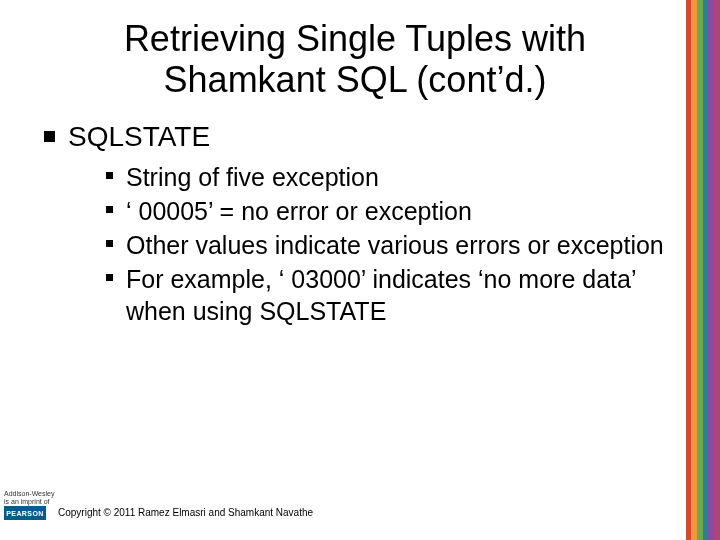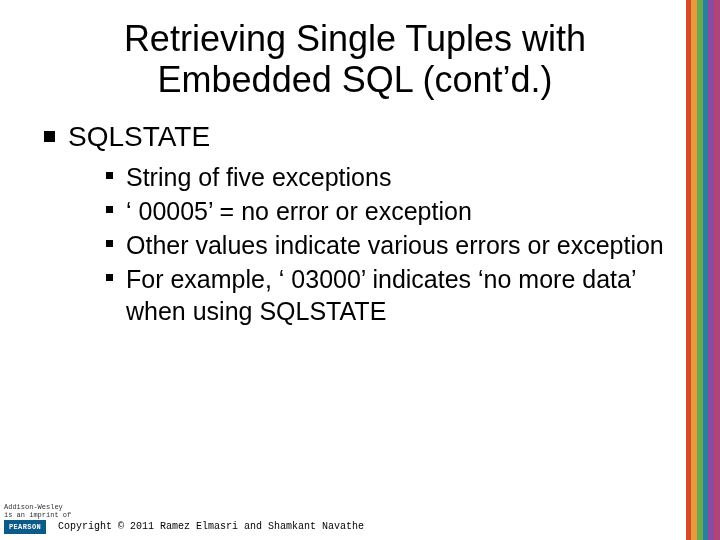--- a/index.html
+++ b/index.html
@@ -80,24 +80,23 @@
     left: 2px;
     top: 11px;
     width: 7px;
     height: 7px;
     background: #000;
   }
 
   .footer {
     position: absolute;
     left: 0;
-    bottom: 0;
+    bottom: 14px;
     width: 720px;
     height: 44px;
-    font-family: Liberation Mono, monospace;
   }
   .pearson-badge {
     position: absolute;
     left: 4px;
     bottom: 6px;
     display: flex;
     flex-direction: column;
     align-items: flex-start;
   }
   .aw-label {
@@ -133,27 +132,27 @@
 
   <div class="side-art">
     <div class="stripe s1"></div>
     <div class="stripe s2"></div>
     <div class="stripe s3"></div>
     <div class="stripe s4"></div>
     <div class="stripe s5"></div>
     <div class="stripe s6"></div>
   </div>
 
-  <h1 class="title">Retrieving Single Tuples with Embedded SQL (cont’d.)</h1>
+  <h1 class="title">Retrieving Single Tuples with Shamkant SQL (cont’d.)</h1>
 
   <ul class="outer-list">
     <li class="outer-item">
       <span>SQLSTATE</span>
       <ul class="inner-list">
-        <li class="inner-item">String of five exceptions</li>
+        <li class="inner-item">String of five exception</li>
         <li class="inner-item">‘ 00005’ = no error or exception</li>
         <li class="inner-item">Other values indicate various errors or exception</li>
         <li class="inner-item">For example, ‘ 03000’ indicates ‘no more data’ when using SQLSTATE</li>
       </ul>
     </li>
   </ul>
 
   <div class="footer">
     <div class="pearson-badge">
       <div class="aw-label">Addison-Wesley</div>

